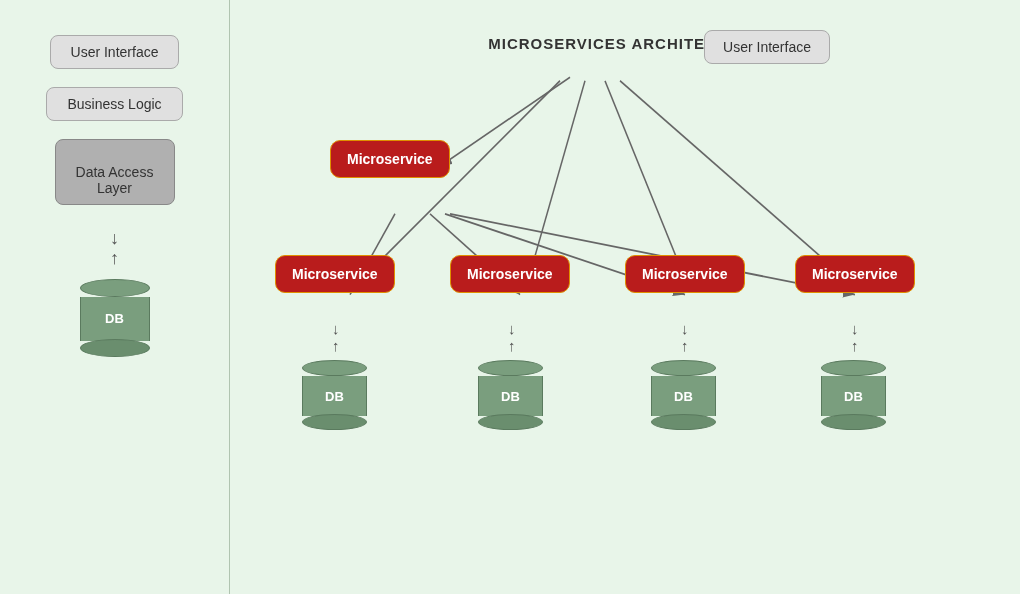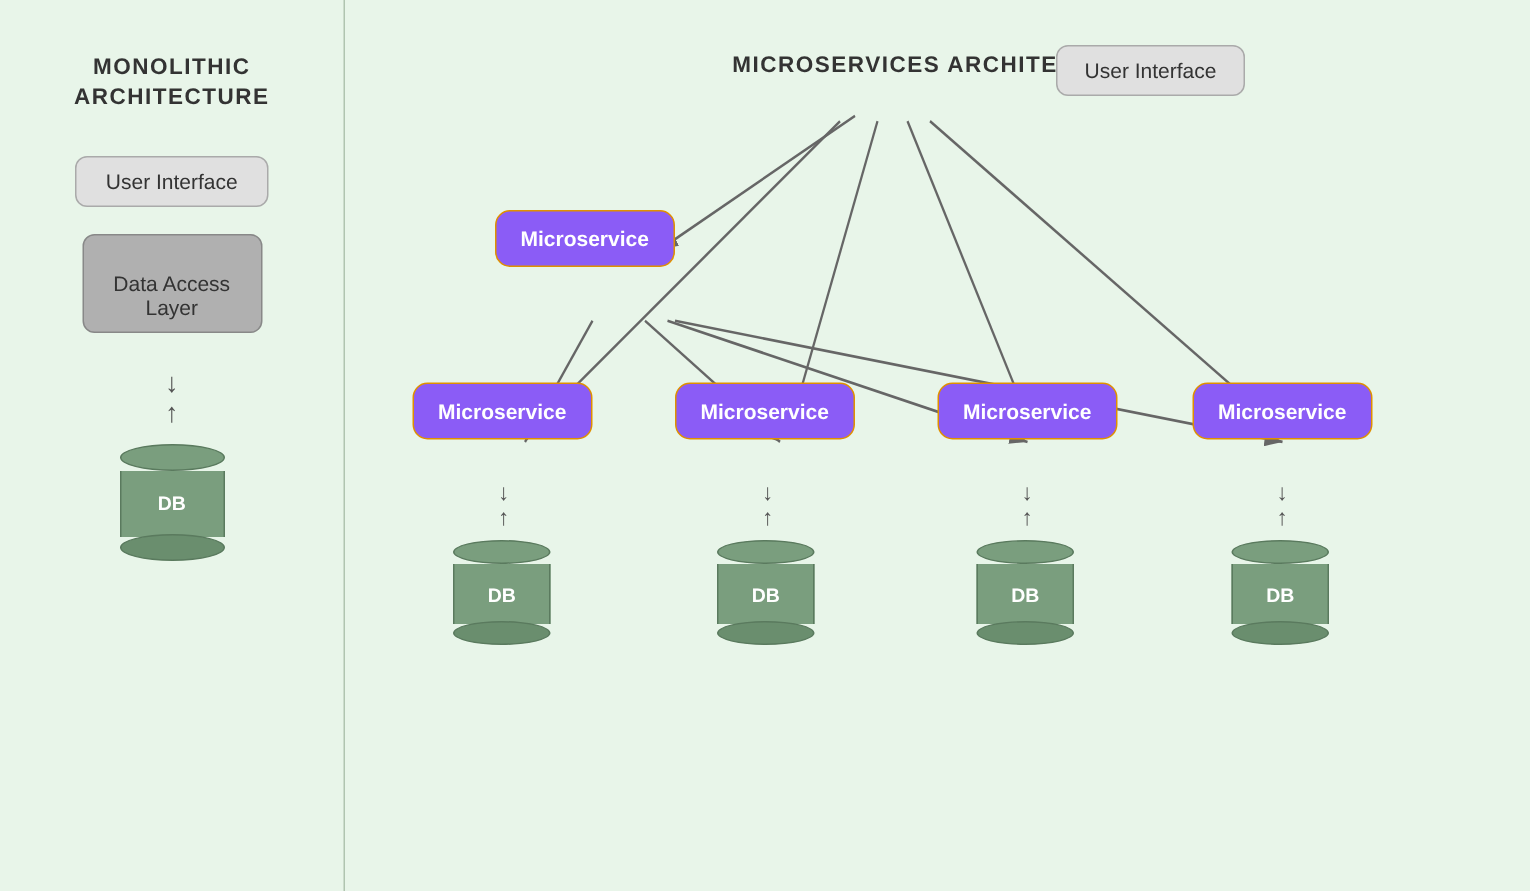--- a/index.html
+++ b/index.html
@@ -122,21 +122,21 @@
     }
     .diagram-svg {
       position: absolute;
       top: 0; left: 0;
       width: 100%;
       height: 100%;
     }
 
     
     .ms-box {
-      background: #8b5cf6;
+      background: #b91c1c;
       border: 1.5px solid #e09000;
       border-radius: 10px;
       padding: 10px 16px;
       font-size: 14px;
       color: #fff;
       font-weight: bold;
       text-align: center;
       position: absolute;
       white-space: nowrap;
     }
@@ -173,25 +173,26 @@
       font-size: 16px;
       color: #555;
     }
   </style>
 </head>
 <body>
 
 <div class="main-container">
 
   <div class="left-panel">
-    <div class="panel-title" style="white-space:pre-line;">MONOLITHIC
-ARCHITECTURE</div>
 
     <div class="mono-box">
       <span>User Interface</span>
+    </div>
+    <div class="mono-box">
+      <span>Business Logic</span>
     </div>
     <div class="mono-box dark" style="white-space:pre-line;">
       <span style="white-space:pre-line;text-align:right;">Data Access
 Layer</span>
     </div>
 
     <div class="arrow-updown">
       <span>↓</span>
       <span>↑</span>
     </div>

